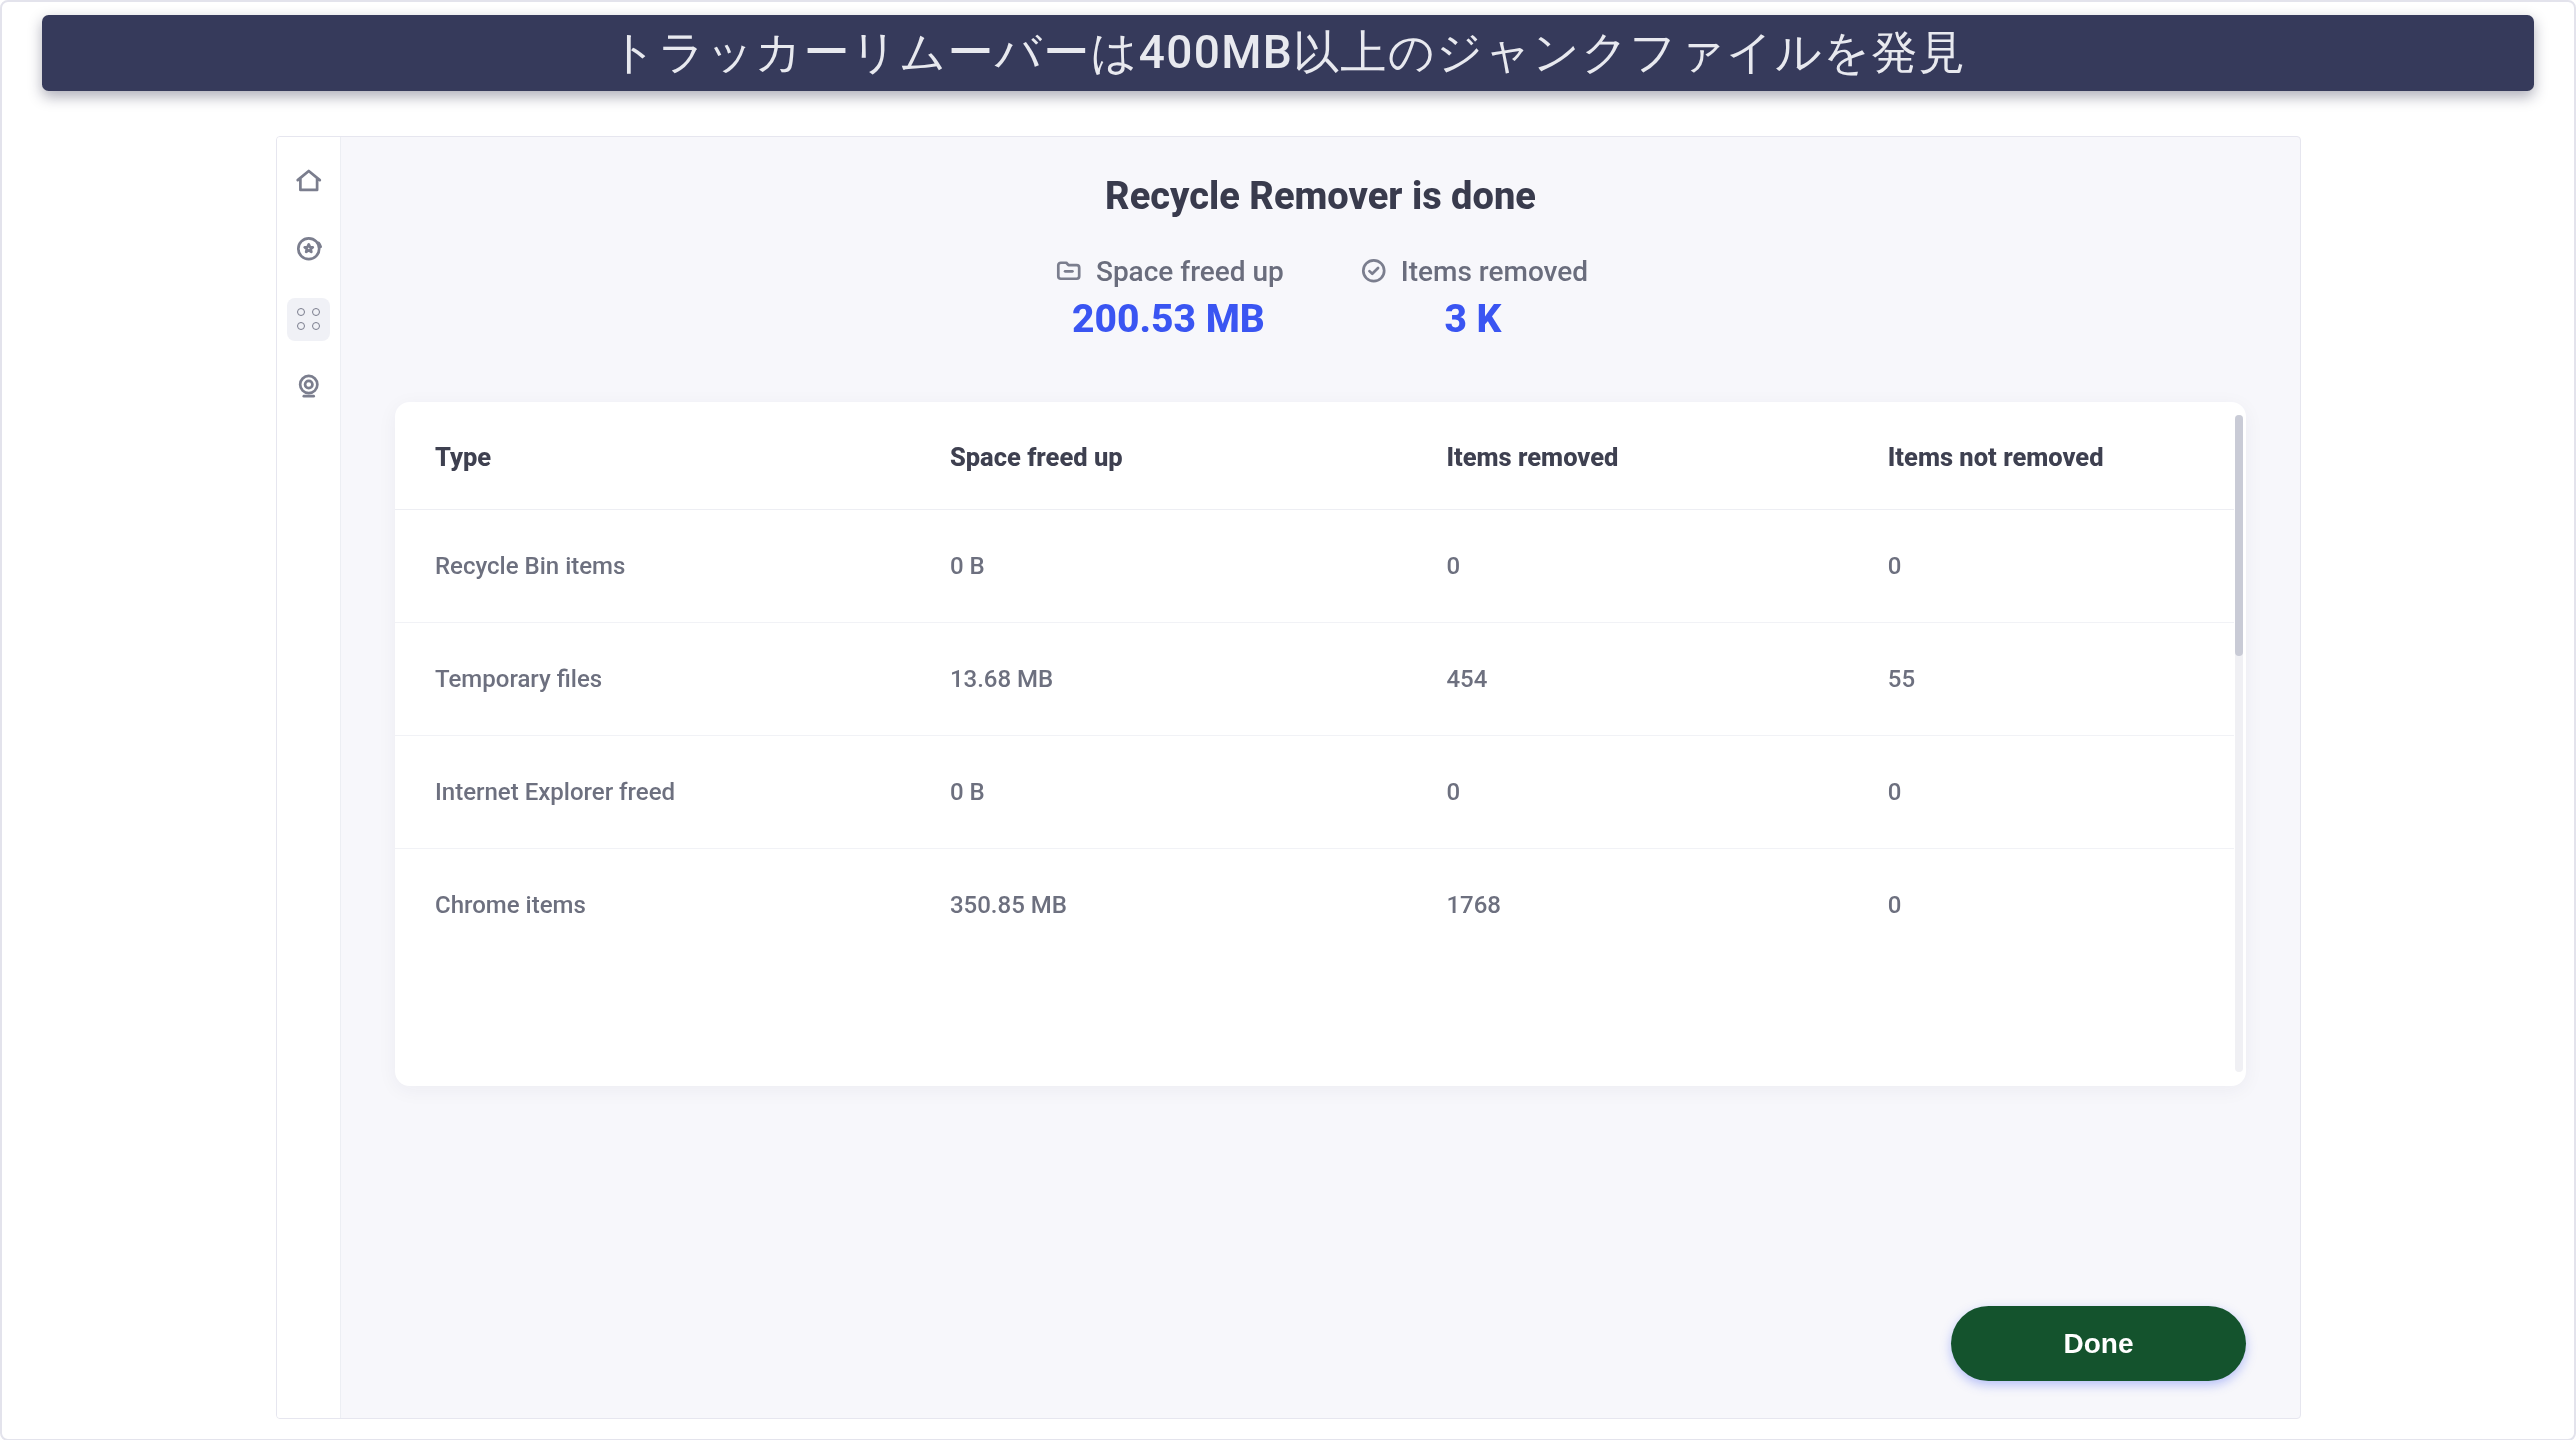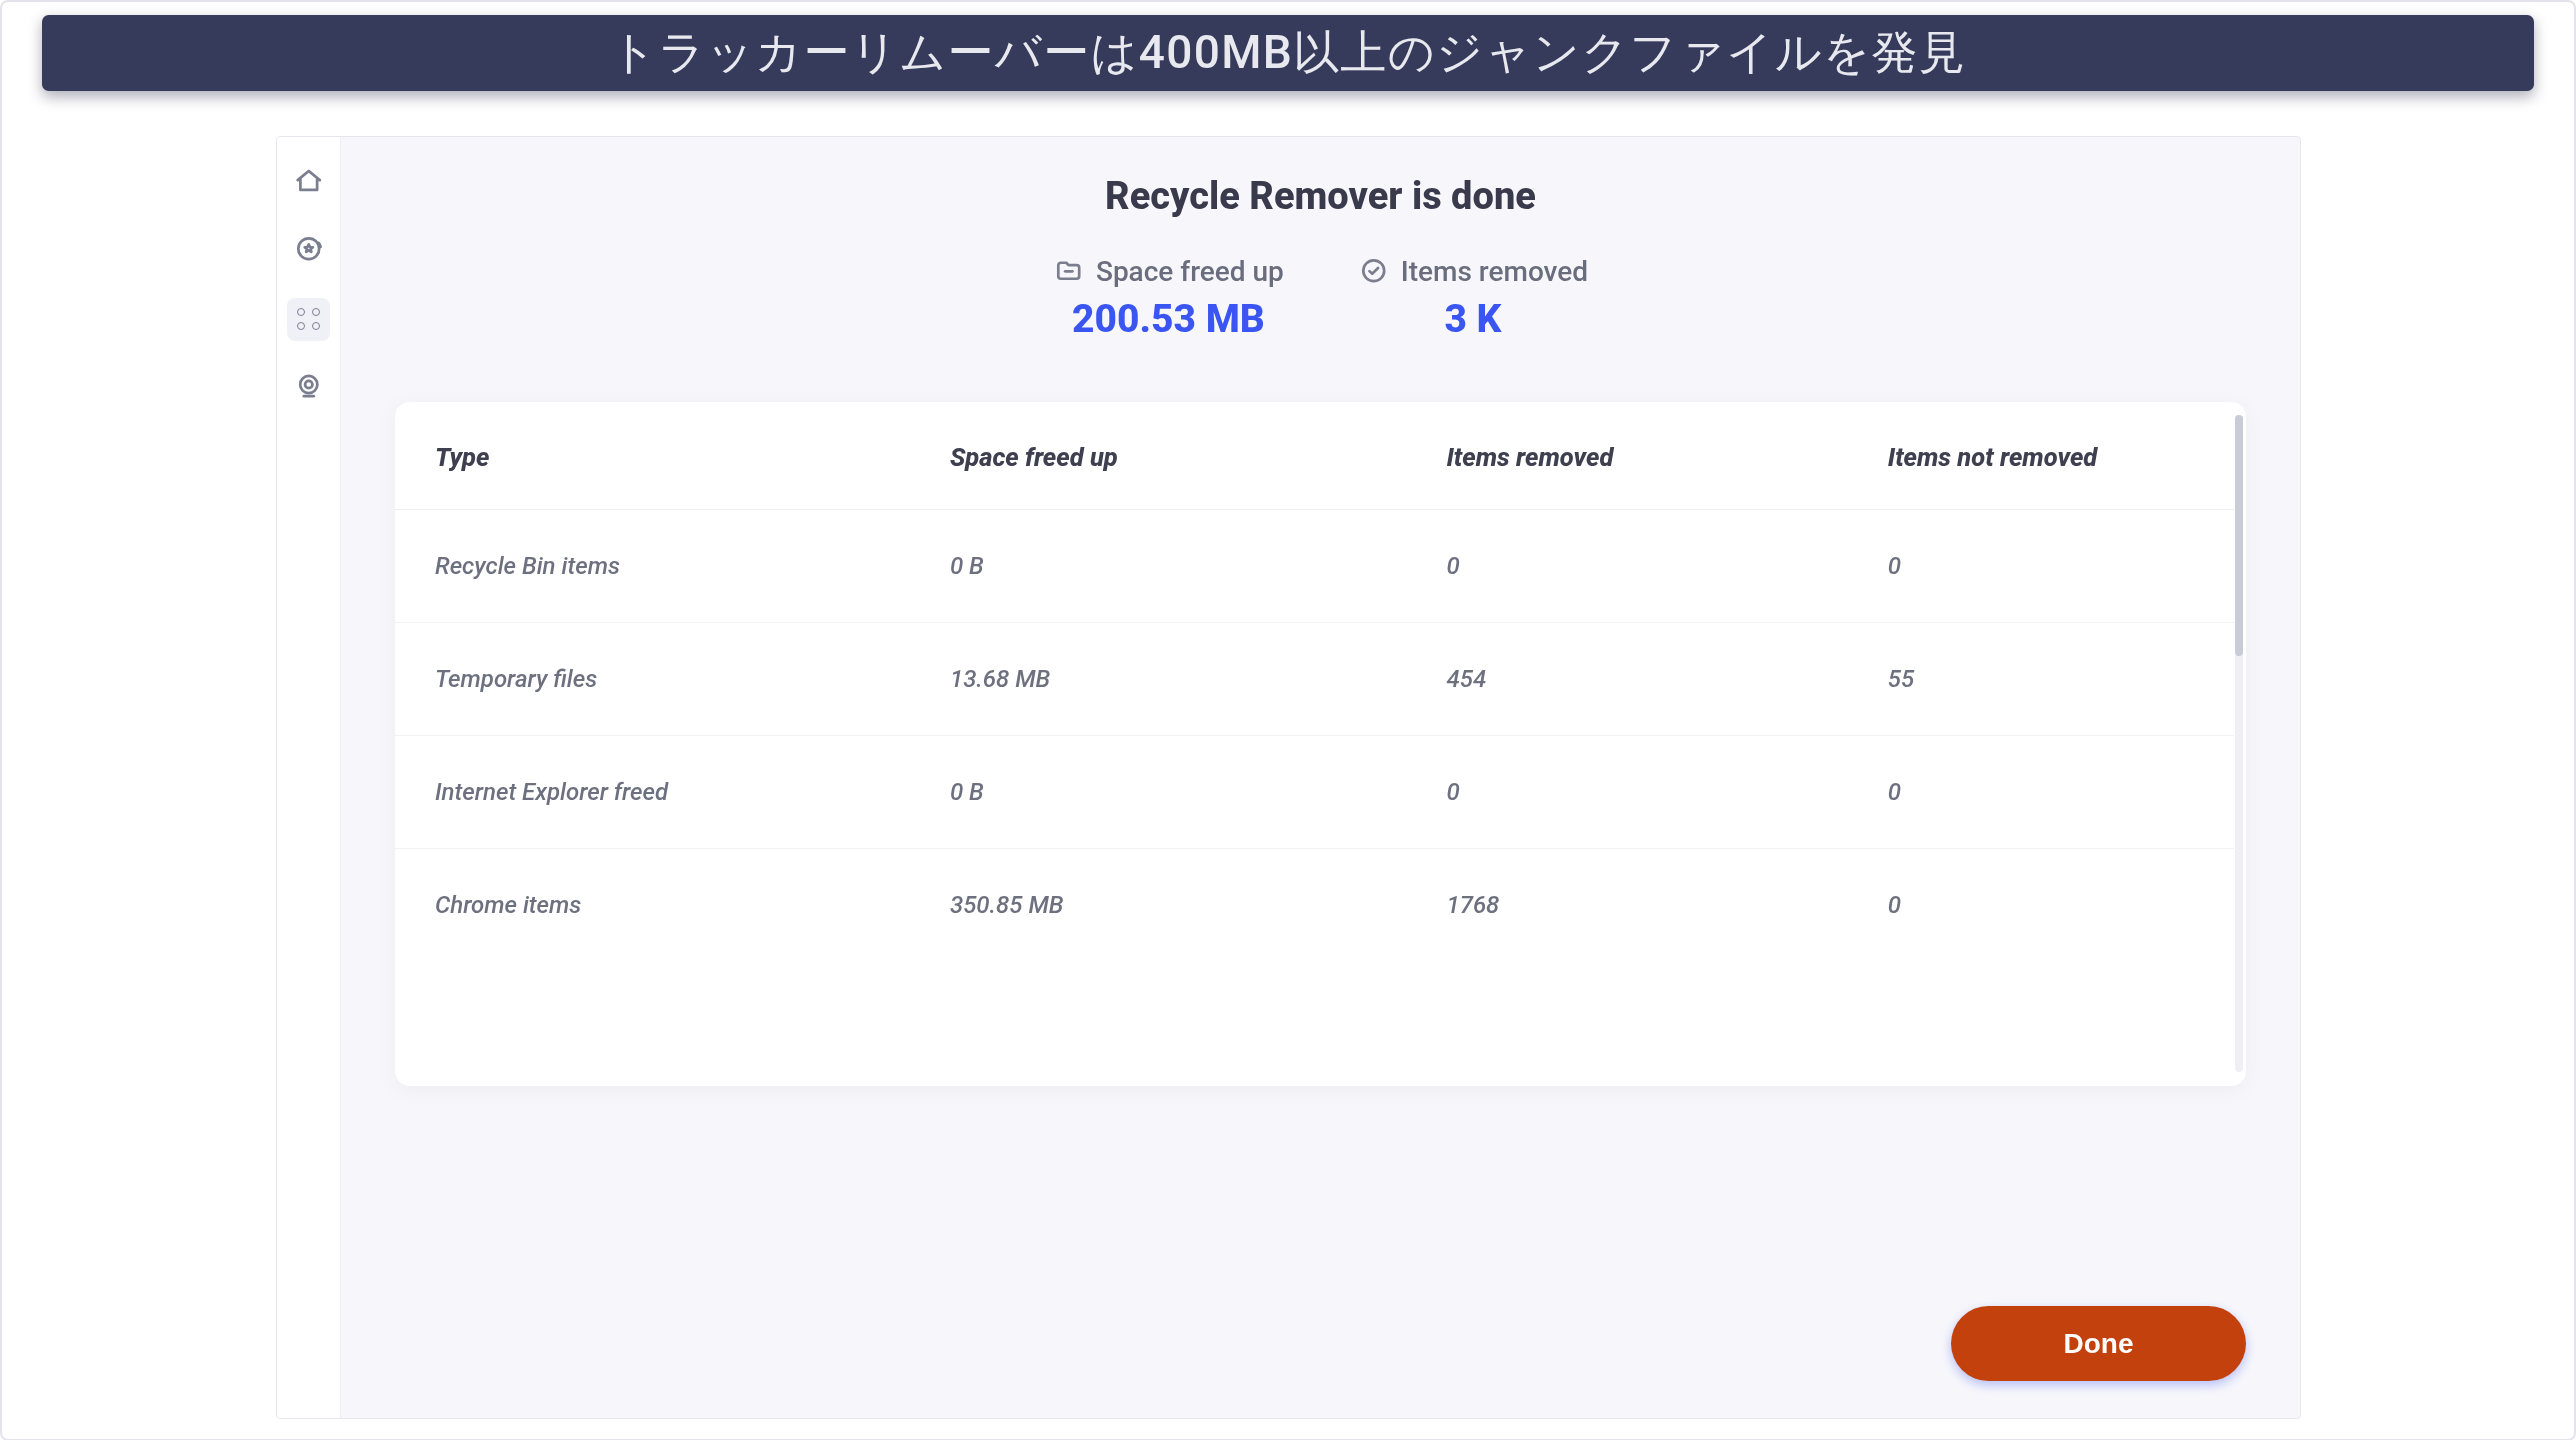--- a/index.html
+++ b/index.html
@@ -104,21 +104,20 @@
     border-radius: 14.8px;
     box-shadow: 0 4px 20px rgba(40,40,80,0.05);
     flex: 0 0 auto;
     position: relative;
     overflow: hidden;
     height: 684px;
   }
   .table-scroll {
     position: absolute; top:0; left:0; right:12px; bottom:0;
     overflow: hidden;
-    font-style: italic;
   }
   .scrollbar-track {
     position: absolute; top: 13.4px; right: 2.7px; bottom: 13.4px; width: 8px;
     background: #f0f0f4; border-radius: 4px;
   }
   .scrollbar-thumb {
     position: absolute; top: 0; left: 0; right: 0; height: 241px;
     background: #c9cbd6; border-radius: 4px;
   }
 
@@ -148,21 +147,21 @@
   .footer {
     position: absolute;
     right: 54px;
     bottom: 37px;
     display: flex;
     justify-content: flex-end;
   }
   .done-btn {
     width: 295px;
     height: 75px;
-    background: #c2410c;
+    background: #14532d;
     color: #ffffff;
     font-size: 28px;
     font-weight: 800;
     border: none;
     border-radius: 38px;
     cursor: pointer;
     display: flex;
     align-items: center;
     justify-content: center;
     box-shadow: 0 4px 10.7px rgba(58,85,242,0.35);

